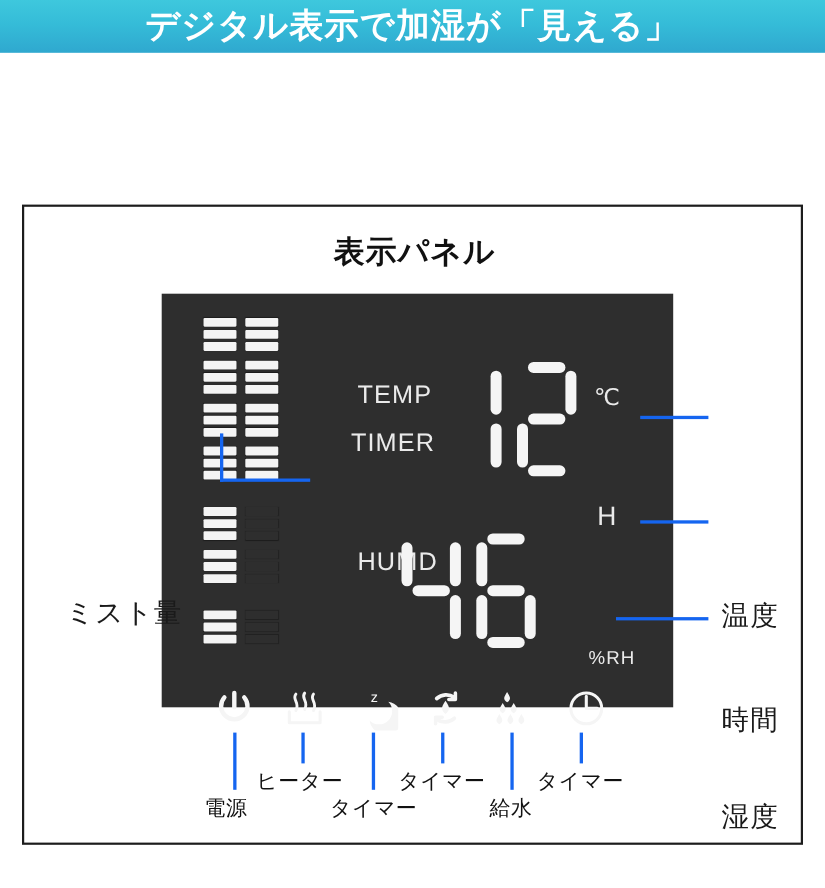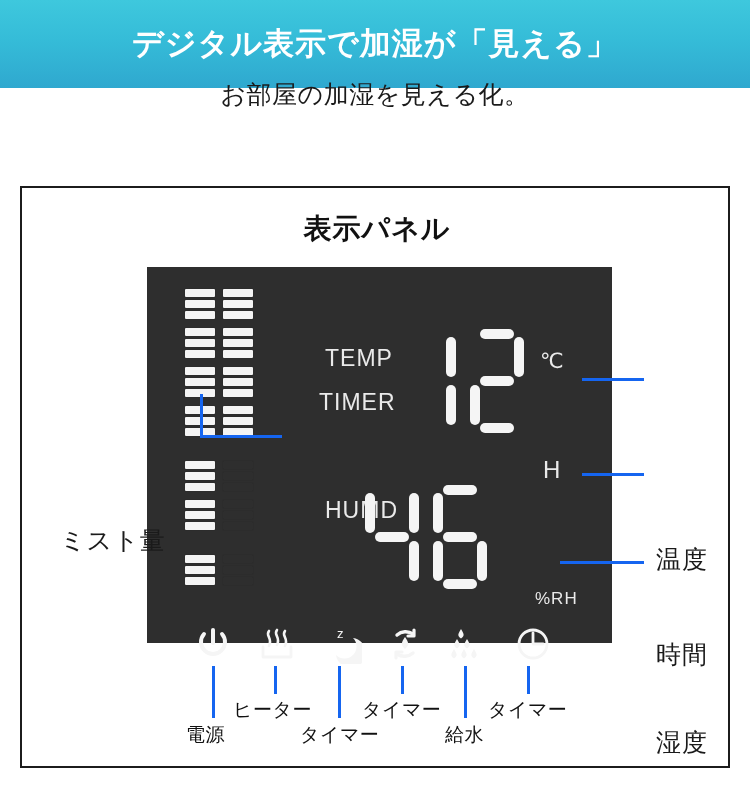--- a/index.html
+++ b/index.html
@@ -5,21 +5,21 @@
   html,body{margin:0;padding:0;}
   body{
     width:750px;height:807px;background:#ffffff;
     font-family:"Liberation Sans","DejaVu Sans",sans-serif;
     -webkit-font-smoothing:antialiased;
     position:relative;overflow:hidden;
   }
 
   
   .banner{
-    position:absolute;left:0;top:0;width:750px;height:88px;
+    position:absolute;left:0;top:0;width:750px;height:48px;
     background:linear-gradient(180deg,#3ec8dd 0%,#35bcd8 45%,#2fa8cf 100%);
     display:flex;align-items:center;justify-content:center;
   }
   .banner-title{
     color:#ffffff;font-size:31px;font-weight:bold;letter-spacing:1px;
     white-space:nowrap;
   }
 
   
   .subcopy{
@@ -94,39 +94,38 @@
   
   .lead{position:absolute;background:#1565f0;}
   .lead-h{height:3px;}
   .lead-v{width:3px;}
 
   
   .callout{
     position:absolute;color:#1a1a1a;font-size:25px;letter-spacing:1px;
     white-space:nowrap;
   }
-  .co-mist{left:38px;top:336px;}
+  .co-mist{left:38px;top:352px;}
   .co-temp{left:634px;top:355px;}
   .co-time{left:634px;top:450px;}
   .co-humd{left:634px;top:538px;}
 
   .btn-label{
     position:absolute;font-size:19px;color:#111;white-space:nowrap;
     letter-spacing:.5px;
   }
 </style>
 </head>
 <body>
 
 <div class="banner">
   <div class="banner-title">デジタル表示で加湿が「見える」</div>
 </div>
 
 <div class="subcopy">
-  <div>お部屋の加湿を見える化。</div>
 </div>
 
 <div class="card">
 
   <div class="card-title">表示パネル</div>
 
   <div class="panel">
 
     <div class="mist">
 

